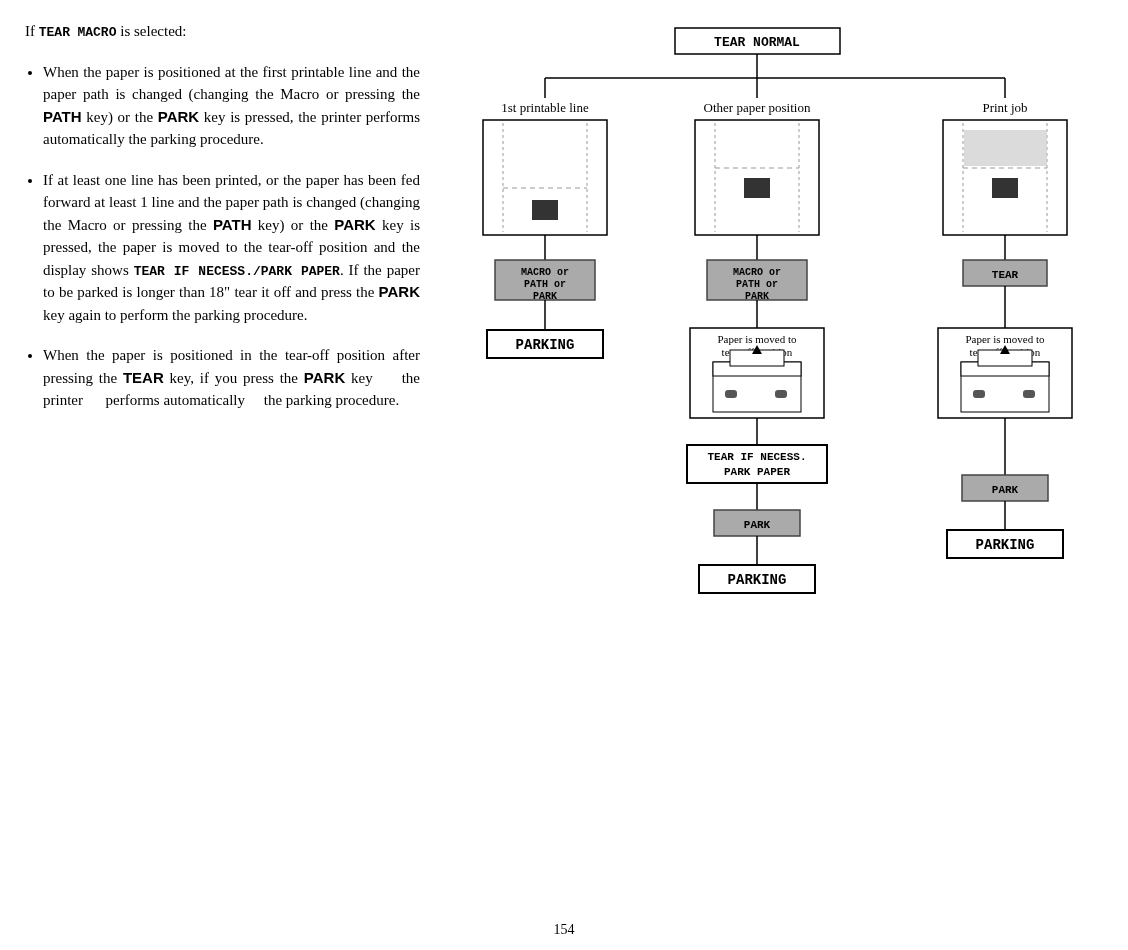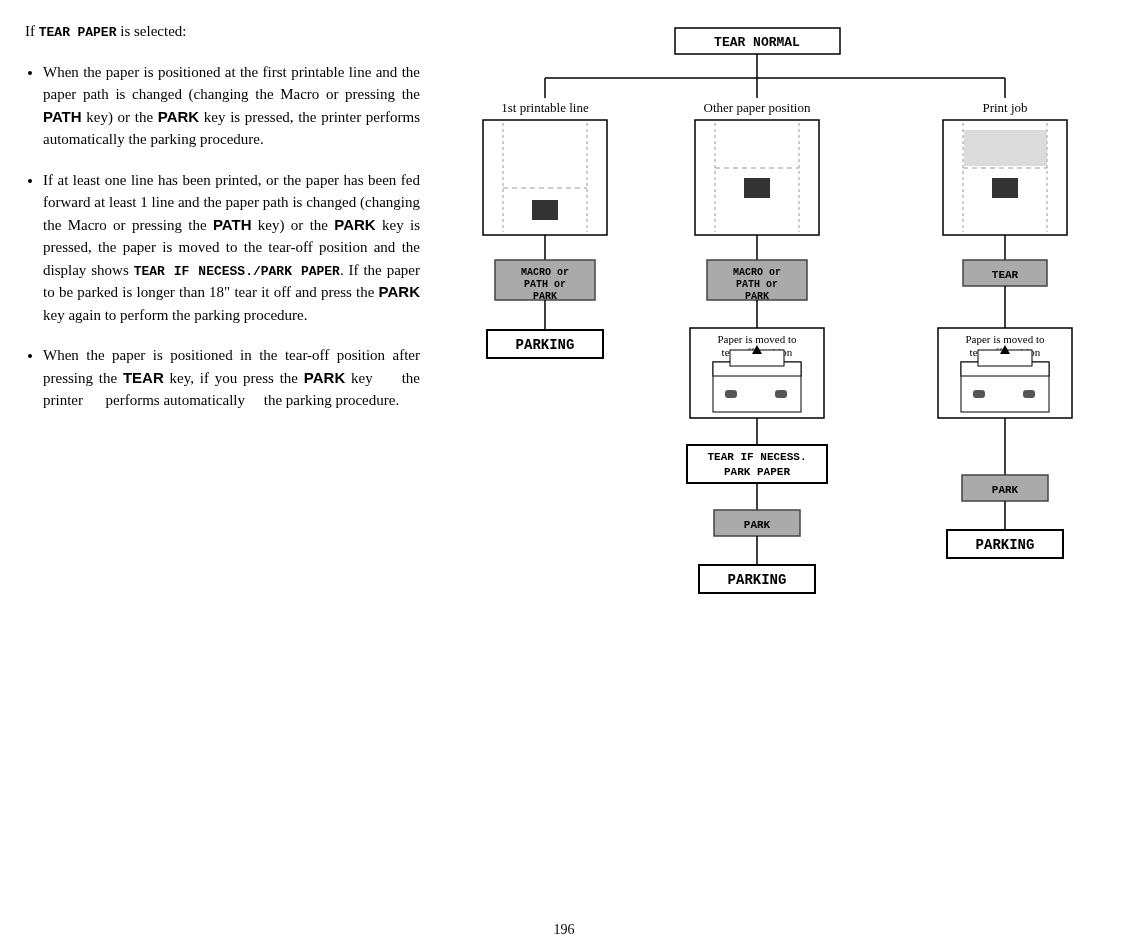--- a/index.html
+++ b/index.html
@@ -45,21 +45,21 @@
       padding: 0 5px;
     }
   </style>
 </head>
 <body>
 
 <div class="page">
 
   <div class="left-column">
     <p>
-      If <span class="mono">TEAR</span>&nbsp; <span class="mono">PAPER</span> is selected:
+      If <span class="mono">TEAR</span>&nbsp; <span class="mono">MACRO</span> is selected:
     </p>
     <ul>
       <li>
         When the paper is positioned at the first&nbsp;printable line and the paper path is changed (changing the Macro or pressing the <span class="sans-bold">PATH</span> key) or the <span class="sans-bold">PARK</span> key is pressed, the printer performs automatically the parking procedure.
       </li>
       <li>
         If at least one line has been printed, or the paper has been fed forward at least 1 line and the paper path is changed (changing the Macro or pressing the <span class="sans-bold">PATH</span> key) or the <span class="sans-bold">PARK</span> key is pressed, the paper is moved to the tear-off position and the display shows <span class="mono">TEAR IF NECESS./PARK PAPER</span>. If the paper to be parked is longer than 18" tear it off and press the <span class="sans-bold">PARK</span> key again to perform the parking procedure.
       </li>
       <li>
         When the paper is positioned in the tear-off position after pressing the <span class="sans-bold">TEAR</span> key, if you press the <span class="sans-bold">PARK</span> key&nbsp;&nbsp;&nbsp;&nbsp; the printer&nbsp;&nbsp;&nbsp;&nbsp;&nbsp; performs automatically&nbsp;&nbsp;&nbsp;&nbsp; the parking procedure.
@@ -191,13 +191,13 @@
       <text x="570" y="473" text-anchor="middle" font-family="Courier New, monospace" font-weight="bold" font-size="11">PARK</text>
 
       <line x1="570" y1="481" x2="570" y2="510" stroke="black" stroke-width="1.5"></line>
 
       <rect x="512" y="510" width="116" height="28" fill="white" stroke="black" stroke-width="2"></rect>
       <text x="570" y="529" text-anchor="middle" font-family="Courier New, monospace" font-weight="bold" font-size="14">PARKING</text>
     </svg>
   </div>
 </div>
 
-<div style="position: absolute; bottom: 12px; left: 50%; transform: translateX(-50%); font-size: 14px; font-family: serif;">196</div>
+<div style="position: absolute; bottom: 12px; left: 50%; transform: translateX(-50%); font-size: 14px; font-family: serif;">154</div>
 
 </body></html>

